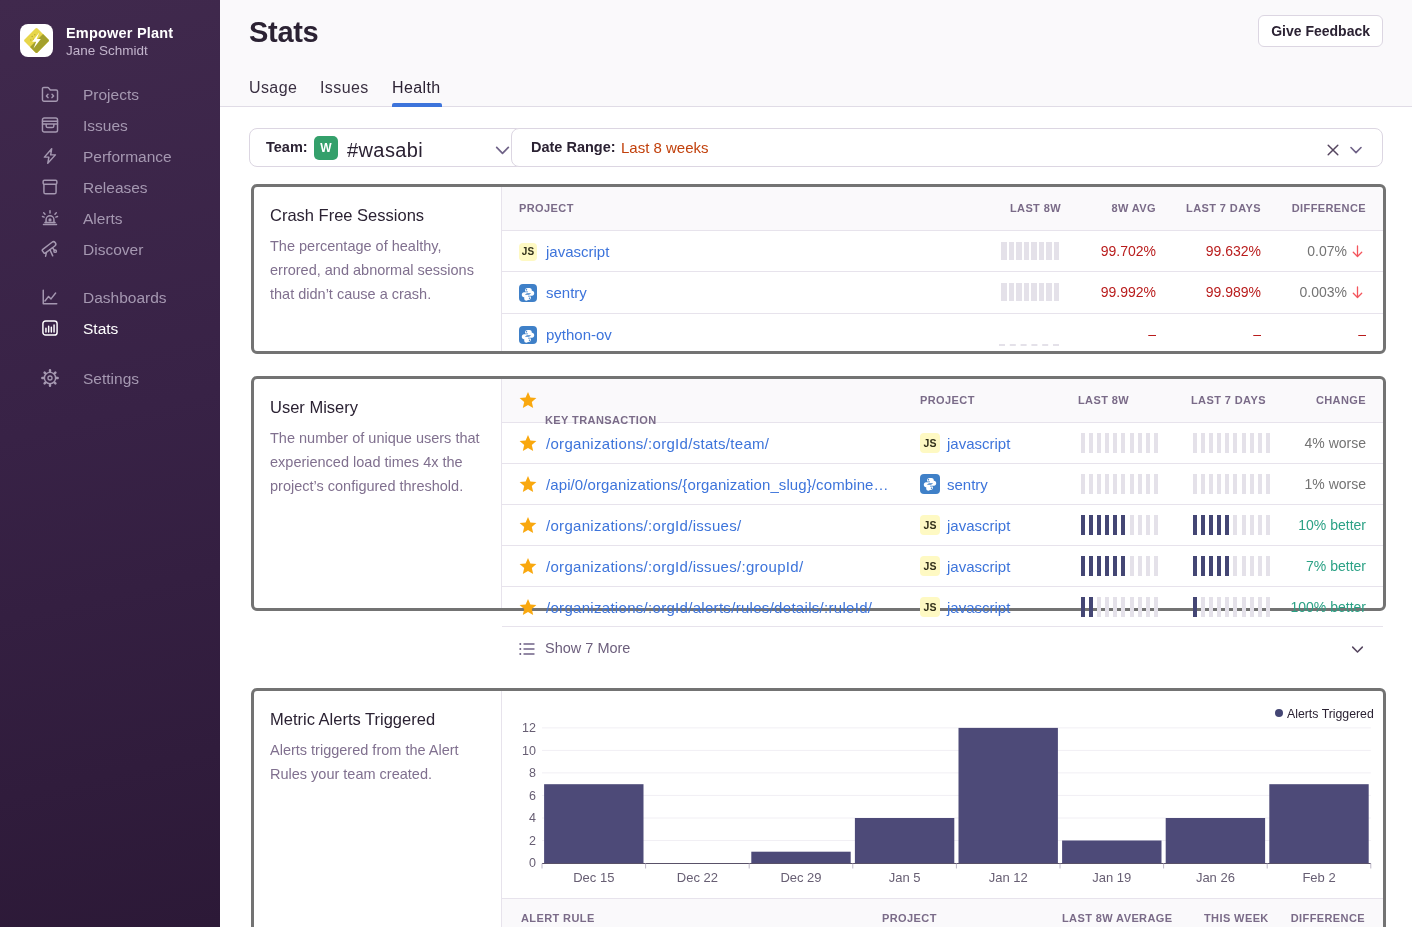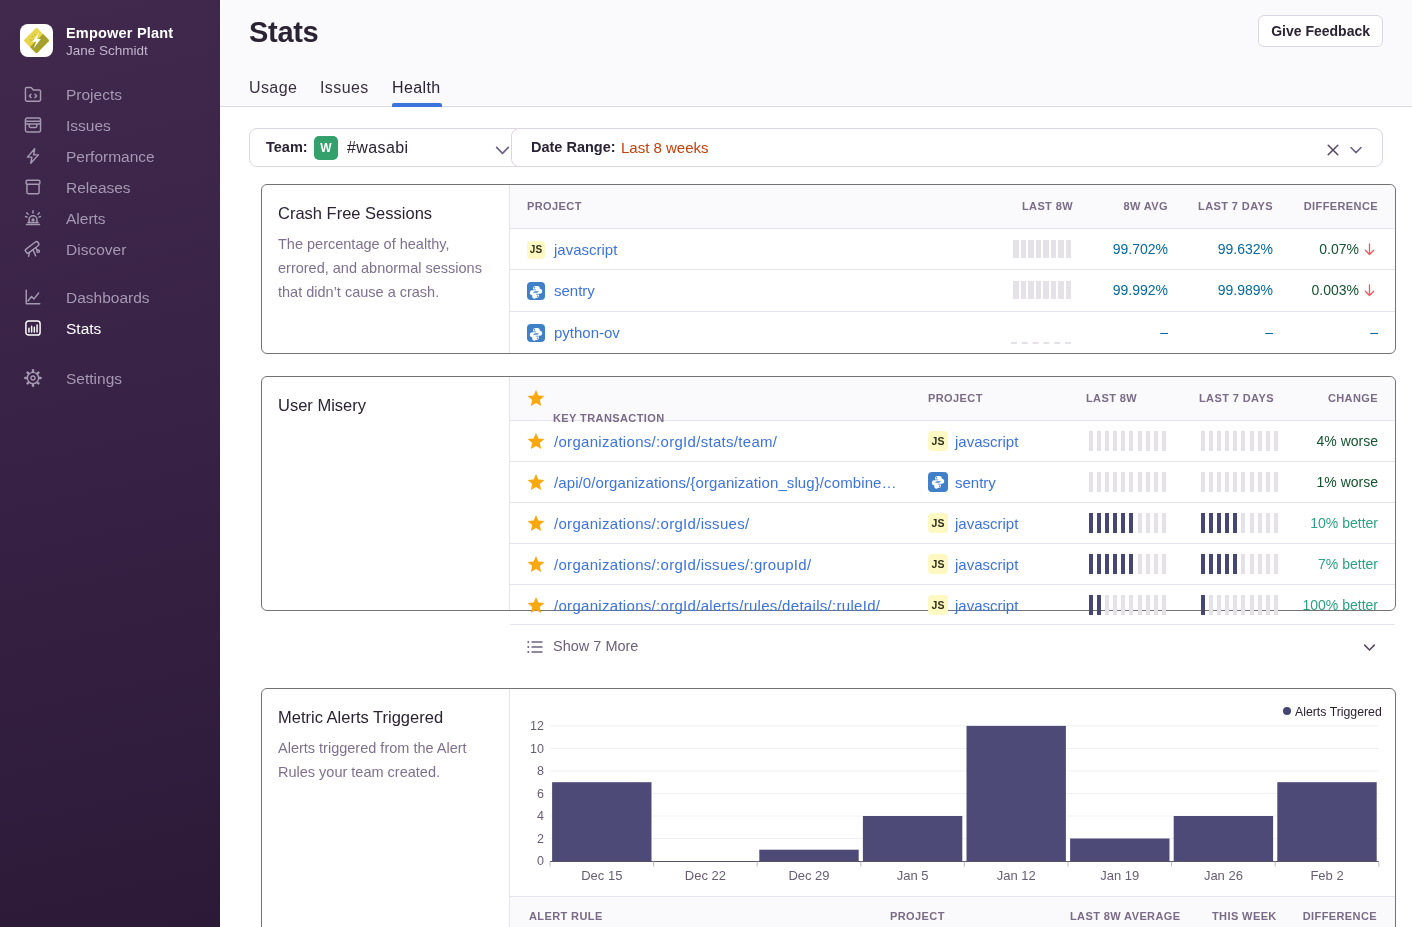--- a/index.html
+++ b/index.html
@@ -5,21 +5,21 @@
 * { margin:0; padding:0; box-sizing:border-box; }
 html,body { width:1412px; height:927px; overflow:hidden; font-family:"Liberation Sans",sans-serif; background:#fff; }
 body { position:relative; color:#2b2233; }
 
 
 #sidebar { position:absolute; left:0; top:0; width:220px; height:927px;
   background:linear-gradient(167deg,#40294d 0%,#382246 45%,#2c1937 100%); }
 #logo { position:absolute; left:20px; top:24px; width:33px; height:33px; background:#fff; border-radius:8px; }
 #orgname { position:absolute; left:66px; top:25px; font-size:14.5px; font-weight:bold; color:#fff; letter-spacing:.2px;}
 #username { position:absolute; left:66px; top:43px; font-size:13.5px; color:#c2b4cc; }
-.nav { position:absolute; left:0; width:220px; height:31px; }
+.nav { position:absolute; left:17px; width:220px; height:31px; }
 .nav .ic { position:absolute; left:24px; top:6px; width:18px; height:18px; }
 .nav .ic svg { display:block; width:18px; height:18px; }
 .nav .lbl { position:absolute; left:66px; top:50%; transform:translateY(-50%); font-size:15.5px; color:#a598b1; }
 .nav.active .lbl { color:#fff; }
 
 
 #header { position:absolute; left:220px; top:0; width:1192px; height:107px; background:#faf9fb; border-bottom:1px solid #e0dce6; }
 #h1 { position:absolute; left:29px; top:16px; font-size:29px; font-weight:bold; color:#2b2233; letter-spacing:-.3px; }
 #feedback { position:absolute; right:29px; top:15px; height:32px; line-height:30px; padding:0 12px; background:#fff;
   border:1px solid #dcd6e2; border-radius:6px; font-size:14px; font-weight:bold; color:#2b2233; }
@@ -27,31 +27,31 @@
 #tab-health { font-weight:400; color:#2b2233; }
 #tabline { position:absolute; left:172px; top:103px; width:50px; height:4px; background:#3d74db; border-radius:2px 2px 0 0; }
 
 
 .selbox { position:absolute; top:128px; height:39px; background:#fff; border:1px solid #dcd6e2; border-radius:8px; }
 #teambox { left:249px; width:275px; }
 #datebox { left:511px; width:872px; }
 .selbox .blab { font-weight:bold; font-size:14.5px; color:#2b2233; }
 
 
-.panel { position:absolute; left:261px; width:1135px; background:#fff; border:1px solid #737373; border-radius:6px; }
+.panel { position:absolute; left:251px; width:1135px; background:#fff; border:3px solid #737373; border-radius:6px; }
 .pleft { position:absolute; left:0; top:0; bottom:0; width:248px; border-right:1px solid #e7e3ec; }
 .ptitle { position:absolute; left:16px; top:19px; font-size:16.5px; color:#2b2233; }
 .pdesc { position:absolute; left:16px; top:47px; width:216px; font-size:14.5px; line-height:24px; color:#80708f; }
 .thead { position:absolute; left:248px; right:0; top:0; background:#faf9fb; border-bottom:1px solid #e7e3ec; border-radius:0 6px 0 0; }
 .hcell { font-size:11px; font-weight:bold; color:#7a6b88; letter-spacing:.4px; }
 .row { position:absolute; left:248px; right:0; }
 .rborder { border-bottom:1px solid #e7e3ec; }
 a.lnk { color:#3d74db; text-decoration:none; font-size:15px; }
-.num { font-size:14px; color:#0369a1; }
-.red { color:#14532d; }
+.num { font-size:14px; color:#b91c1c; }
+.red { color:#737373; }
 .green { color:#2ba185; }
 
 
 .spark { display:inline-flex; align-items:flex-end; }
 .spark i { display:inline-block; background:#e4e1e9; }
 .spark i.d { background:#444674; }
 
 .badge { display:inline-block; width:20px; height:20px; border-radius:4px; vertical-align:middle; }
 .badge.js { background:#fef9c3; color:#32301a; font-size:10.5px; font-weight:bold; text-align:center; line-height:20px; letter-spacing:.2px; }
 .badge.p1 { width:18px; height:18px; line-height:18px; font-size:10px; }
@@ -184,21 +184,21 @@
   <div id="feedback">Give Feedback</div>
   <div class="tab" style="left:29px;">Usage</div>
   <div class="tab" style="left:100px;">Issues</div>
   <div class="tab" id="tab-health" style="left:172px;">Health</div>
   <div id="tabline"></div>
 </div>
 
 <div class="selbox" id="teambox">
   <span class="blab" style="position:absolute;left:16px;top:10px;">Team:</span>
   <span style="position:absolute;left:64px;top:7px;width:24px;height:24px;background:#34a06b;border-radius:5px;color:#fff;font-size:12px;font-weight:bold;text-align:center;line-height:24px;">W</span>
-  <span style="position:absolute;left:97px;top:10px;font-size:16px;letter-spacing:.4px;color:#2b2233;">#wasabi</span>
+  <span style="position:absolute;left:97px;top:10px;font-size:20px;letter-spacing:.4px;color:#2b2233;">#wasabi</span>
   <svg style="position:absolute;right:12px;top:13px;" width="17" height="16" viewBox="0 0 14 13" fill="none" stroke="#6f6287" stroke-width="1.4" stroke-linecap="round" stroke-linejoin="round">
       <path d="M2.2 4.4L7 9.2l4.8-4.8"></path>
     </svg>
 </div>
 <div class="selbox" id="datebox">
   <span class="blab" style="position:absolute;left:19px;top:10px;">Date Range:</span>
   <span style="position:absolute;left:109px;top:10px;font-size:15px;color:#c2410c;">Last 8 weeks</span>
   <svg style="position:absolute;right:41px;top:13px;" width="16" height="16" viewBox="0 0 14 14" fill="none" stroke="#55455f" stroke-width="1.3" stroke-linecap="round">
       <path d="M2.8 2.8l8.4 8.4M11.2 2.8l-8.4 8.4"></path>
     </svg>
@@ -273,20 +273,21 @@
     <span style="position:absolute;right:324px;top:30px;width:60px;border-top:2px dashed #e4e1e9;"></span>
     <span class="num" style="position:absolute;right:227px;top:12px;">–</span>
     <span class="num" style="position:absolute;right:122px;top:12px;">–</span>
     <span class="num" style="position:absolute;right:17px;top:12px;">–</span>
   </div>
 </div>
 
 <div class="panel" id="panel2" style="top:376px; height:235px;">
   <div class="pleft">
     <div class="ptitle">User Misery</div>
+    <div class="pdesc">The number of unique users that experienced load times 4x the project’s configured threshold.</div>
   </div>
   <div class="thead" style="height:44px;">
     <svg class="star" style="left:17px;top:13px;" viewBox="0 0 18 17">
         <path fill="#f9a80f" d="M9 0l2.4 5.6 6 .5-4.6 4 1.4 5.9L9 12.9 3.8 16l1.4-5.9L.6 6.1l6-.5z"></path>
       </svg>
     <span class="hcell" style="position:absolute;left:43px;top:15px;margin-top:20px;">KEY TRANSACTION</span>
     <span class="hcell" style="position:absolute;left:418px;top:15px;">PROJECT</span>
     <span class="hcell" style="position:absolute;left:576px;top:15px;">LAST 8W</span>
     <span class="hcell" style="position:absolute;left:689px;top:15px;">LAST 7 DAYS</span>
     <span class="hcell" style="position:absolute;right:17px;top:15px;">CHANGE</span>

